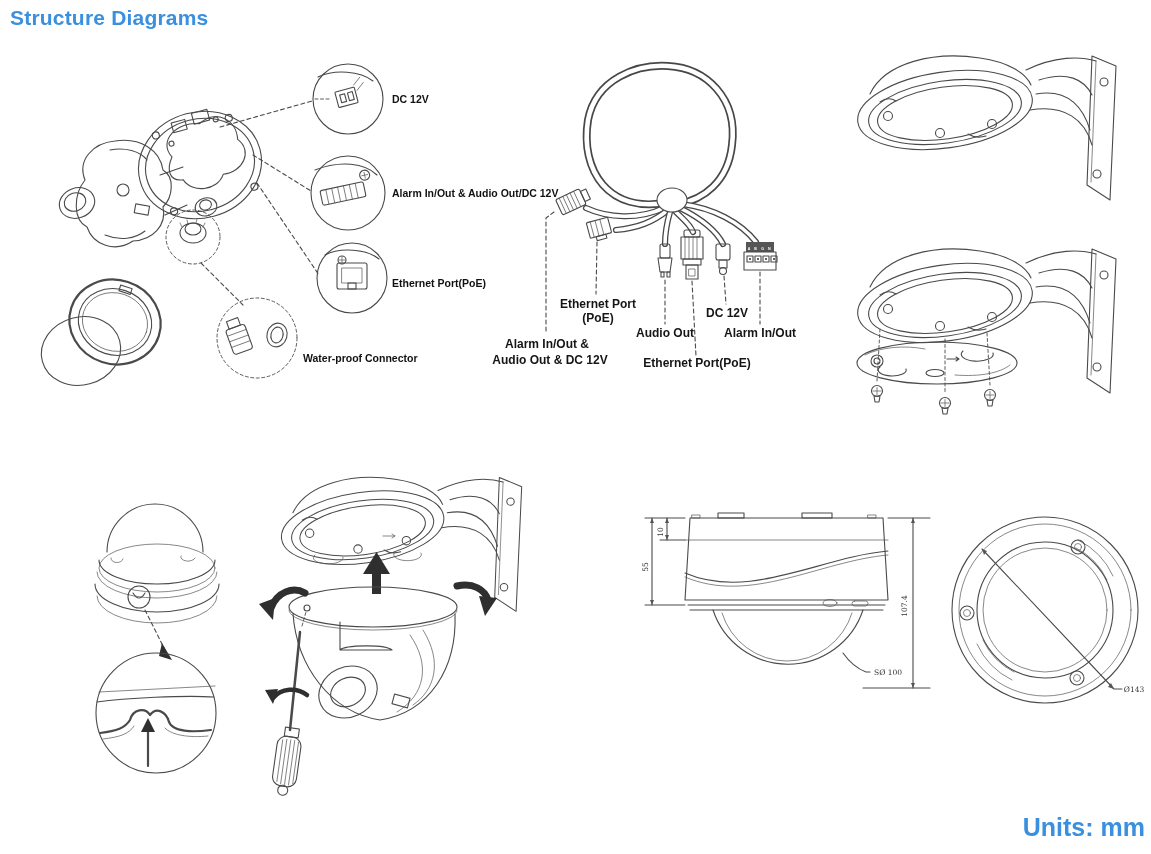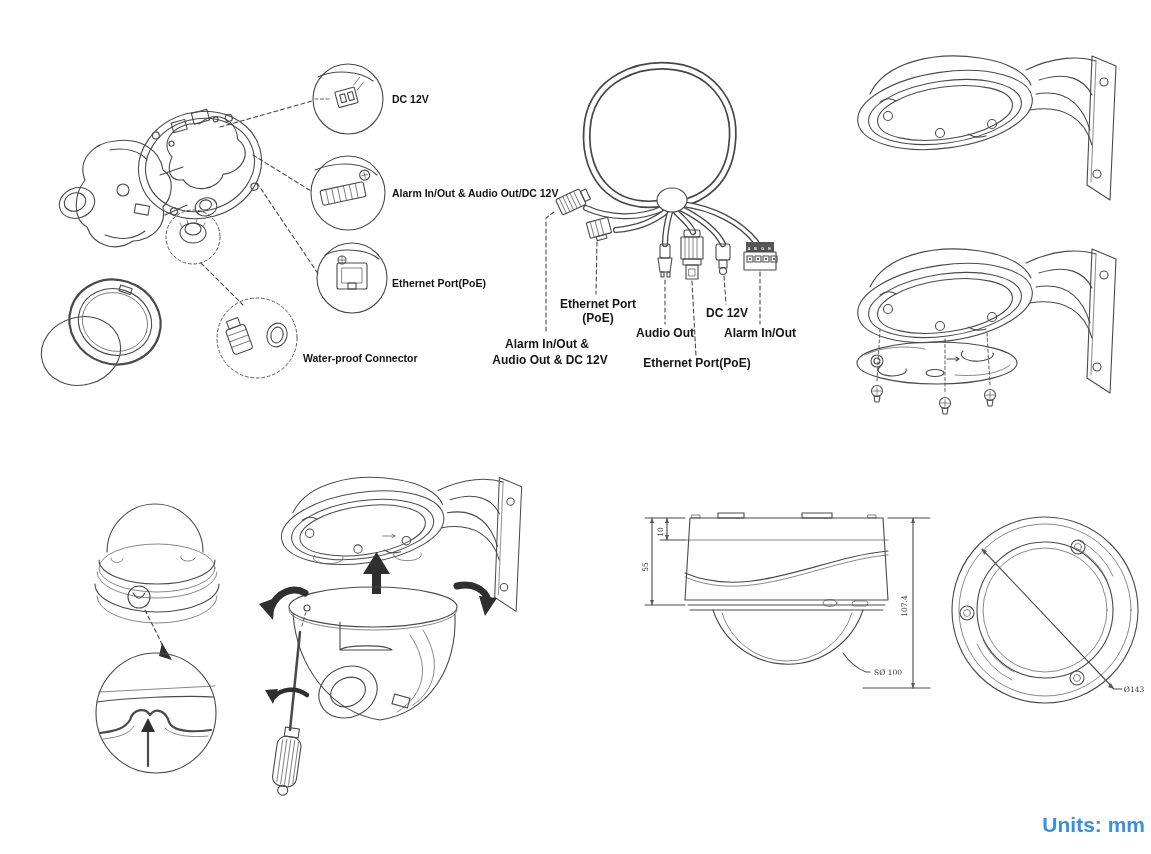--- a/index.html
+++ b/index.html
@@ -1,20 +1,20 @@
 <!DOCTYPE html>
 <html style="--accent: #3A8FDE;"><head>
 <meta charset="utf-8">
 <style>
   html,body{margin:0;padding:0;background:#fff;}
   .page{position:relative;width:1151px;height:854px;background:#fff;overflow:hidden;
         font-family:"Liberation Sans",sans-serif;}
   .abs{position:absolute;}
   .page-title{font-size:21px;font-weight:600;color:var(--accent,#3A8FDE);letter-spacing:.2px;}
-  .units{font-size:21px;font-weight:600;color:var(--accent,#3A8FDE);}
+  .units{font-size:25px;font-weight:600;color:var(--accent,#3A8FDE);}
   svg{overflow:visible;display:block;}
   svg :is(path,ellipse,circle,rect,line,polyline,polygon){fill:none;stroke:#4a4a4a;stroke-width:1.1;stroke-linecap:round;stroke-linejoin:round;}
   svg .dash{stroke-dasharray:4 3;}
   svg .dash2{stroke-dasharray:3 2.5;stroke-width:.9;}
   svg .thin{stroke-width:.7;stroke:#555;}
   svg .thk{stroke-width:2.2;}
   svg .tube{stroke-width:8;stroke:#474747;}
   svg .tube2{stroke-width:6.2;stroke:#474747;}
   svg .core{stroke-width:4.6;stroke:#fff;}
   svg .core2{stroke-width:3.6;stroke:#fff;}
@@ -48,20 +48,21 @@
         <circle cx="264" cy="34" r="4"></circle>
           <circle cx="257" cy="126" r="4"></circle>
         <circle cx="48" cy="68" r="4.5"></circle>
           <circle cx="100" cy="85" r="4.5"></circle>
           <circle cx="152" cy="76" r="4.5"></circle>
         <path d="M40,54 q8,-6 16,-1 M128,86 q8,5 18,2"></path>
       </g>
     </defs>
   </svg>
 
+  <div class="abs page-title" style="left:10px;top:6px">Structure Diagrams</div>
 
   <svg class="abs" style="left:15px;top:55px" width="570" height="345" viewBox="0 0 570 345">
     <g transform="rotate(-15 185 110)">
       <ellipse cx="185" cy="110" rx="62" ry="53"></ellipse>
       <ellipse cx="185" cy="110" rx="55" ry="46"></ellipse>
       <path d="M160,95 C150,75 175,62 195,70 C215,60 232,75 228,95 C240,110 225,128 205,125 C195,140 170,135 165,120 C150,118 152,105 160,95 Z"></path>
       <circle cx="150" cy="70" r="3.5"></circle>
         <circle cx="225" cy="72" r="3.5"></circle>
       <circle cx="232" cy="145" r="3.5"></circle>
         <circle cx="148" cy="148" r="3.5"></circle>

